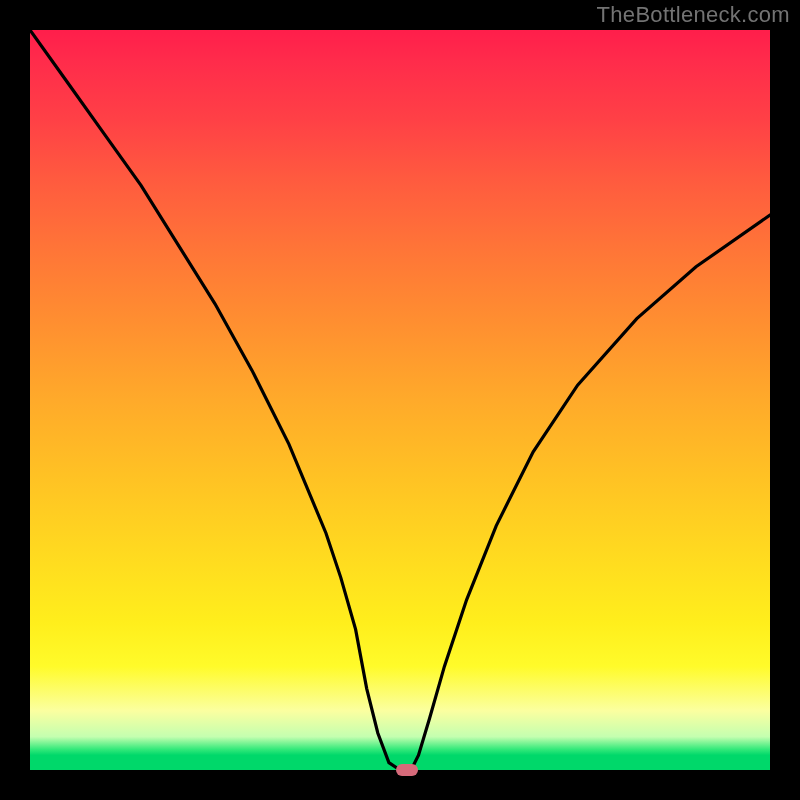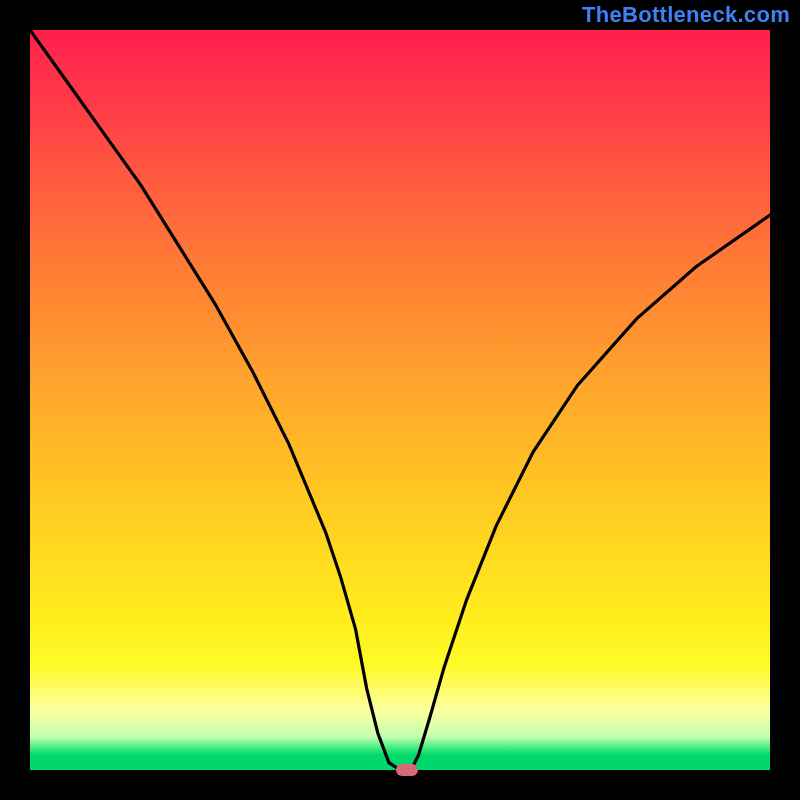--- a/index.html
+++ b/index.html
@@ -14,23 +14,23 @@
   .container {
     position: relative;
     width: 800px;
     height: 800px;
     background: #000;
   }
   .watermark {
     position: absolute;
     top: 2px;
     right: 10px;
-    color: #3b82f6;
+    color: #737373;
     font-size: 22px;
-    font-weight: 700;
+    font-weight: 400;
     letter-spacing: 0.3px;
     z-index: 3;
   }
   .plot-area {
     position: absolute;
     left: 30px;
     top: 30px;
     width: 740px;
     height: 740px;
     background: linear-gradient(to bottom,

